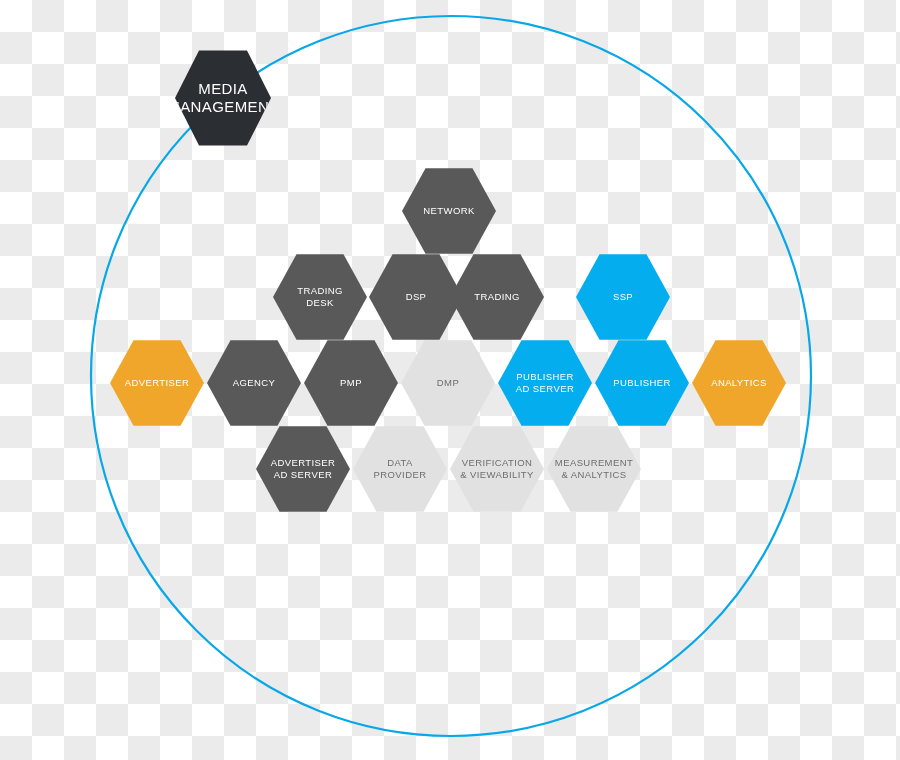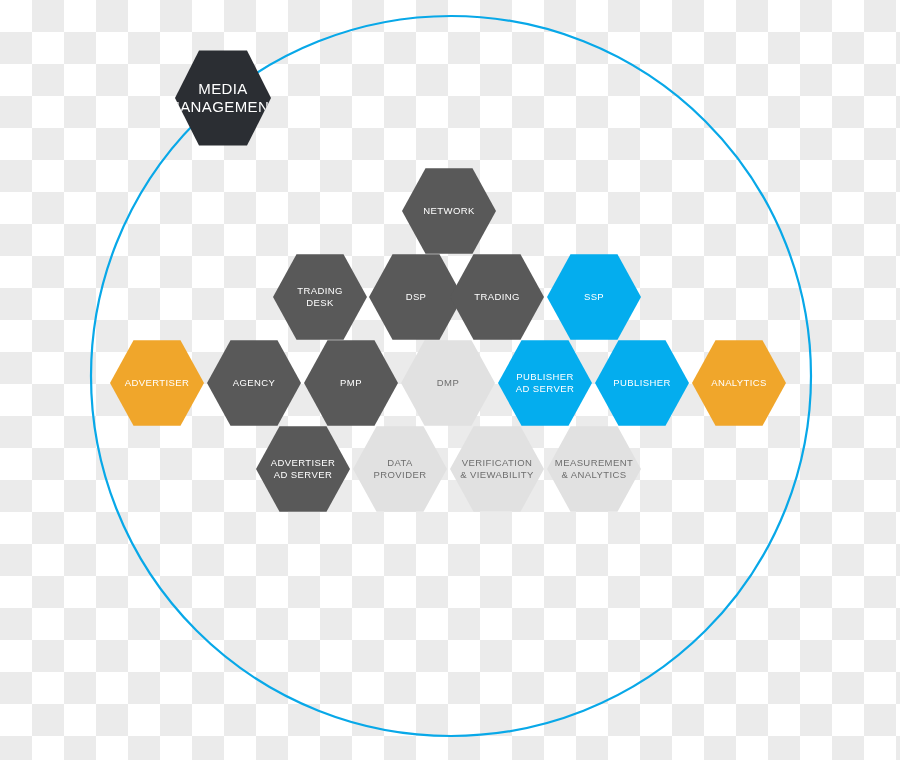--- a/index.html
+++ b/index.html
@@ -77,21 +77,21 @@
       <div class="hex dark sz-std" style="left: 273px; top: 252px;">
         <span class="hex-label">TRADING
 DESK</span>
       </div>
       <div class="hex dark sz-std" style="left: 369px; top: 252px;">
         <span class="hex-label">DSP</span>
       </div>
       <div class="hex dark sz-std" style="left: 450px; top: 252px;">
         <span class="hex-label">TRADING</span>
       </div>
-      <div class="hex blue sz-std" style="left: 547px; top: 252px;">
+      <div class="hex blue sz-std" style="left: 576px; top: 252px;">
         <span class="hex-label">SSP</span>
       </div>
       <div class="hex orange sz-std" style="left: 110px; top: 338px;">
         <span class="hex-label">ADVERTISER</span>
       </div>
       <div class="hex dark sz-std" style="left: 207px; top: 338px;">
         <span class="hex-label">AGENCY</span>
       </div>
       <div class="hex dark sz-std" style="left: 304px; top: 338px;">
         <span class="hex-label">PMP</span>

